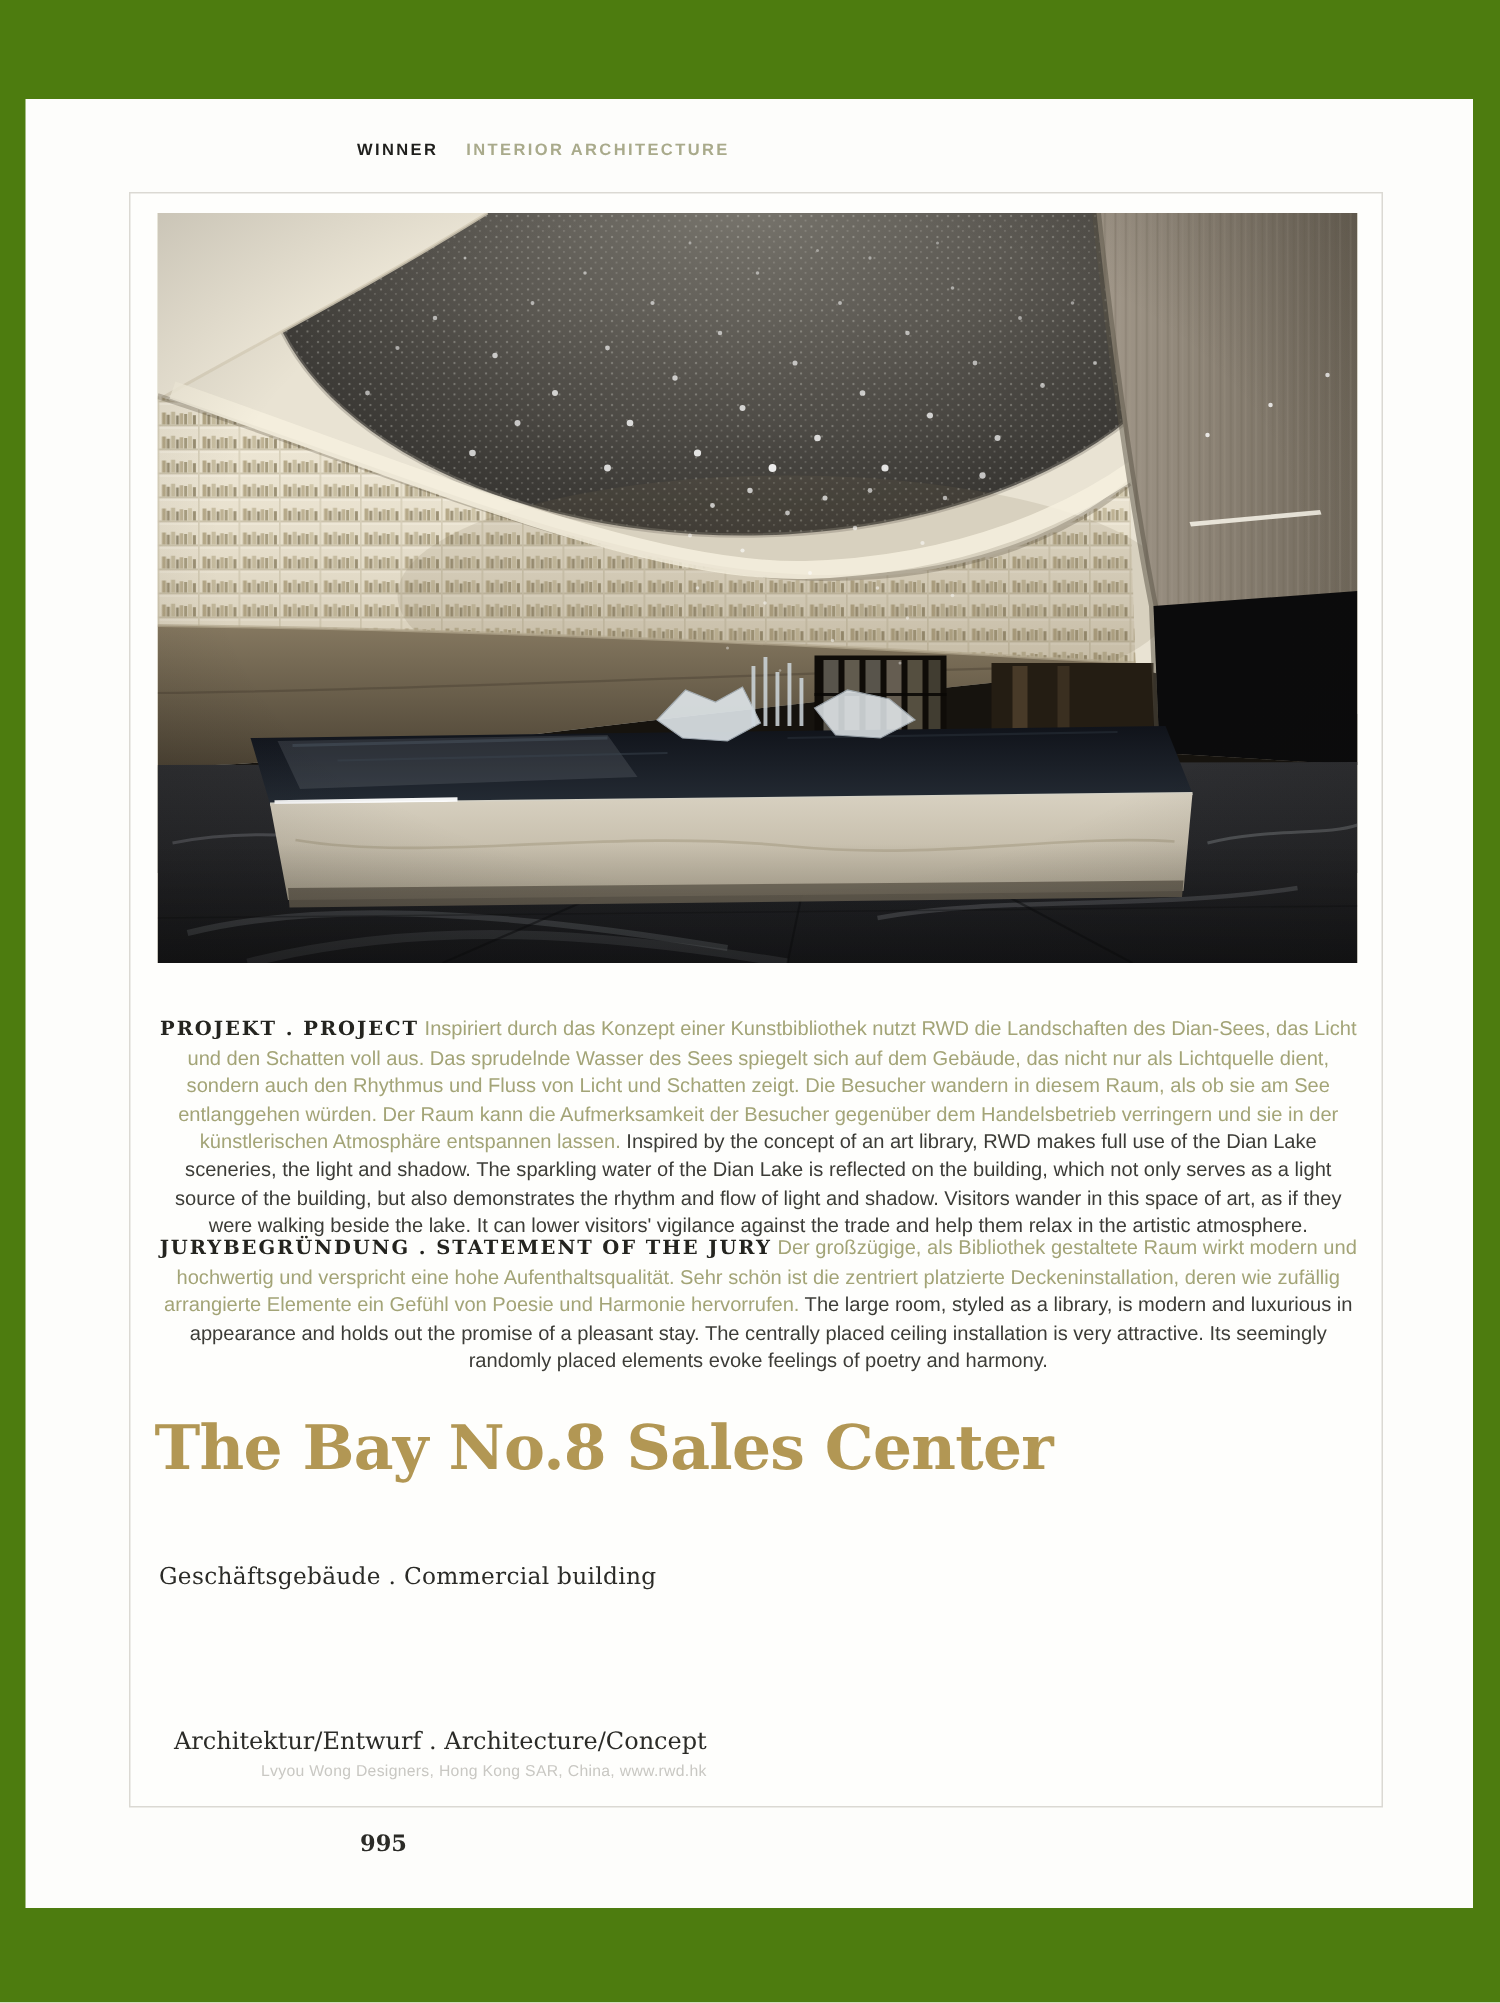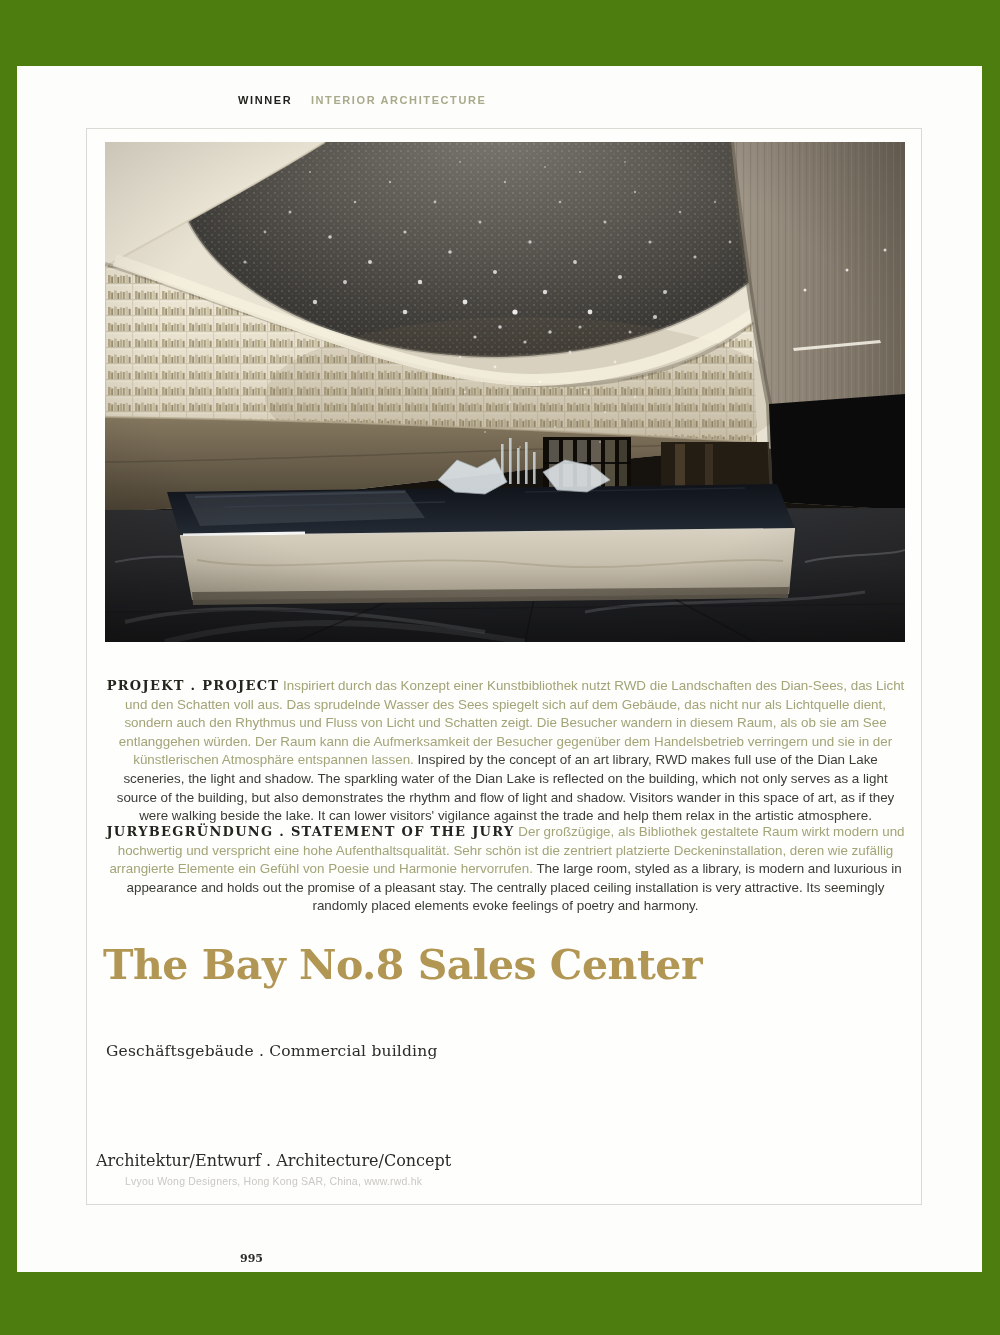--- a/index.html
+++ b/index.html
@@ -17,22 +17,22 @@
   .para-jury{top:694px;}
   .sec-label{font-family:"DejaVu Serif",serif;font-weight:bold;font-size:13px;letter-spacing:1.3px;color:#24241f;}
   .de{color:#a3a477;}
   .en{color:#3c3c37;}
   .big-title{position:absolute;left:16px;top:812px;margin:0;font-family:"DejaVu Serif",serif;font-weight:bold;font-size:41px;letter-spacing:-0.5px;color:#b29754;white-space:nowrap;}
   .sub-title{position:absolute;left:19px;top:913px;margin:0;font-family:"DejaVu Serif",serif;font-weight:normal;font-size:15.5px;letter-spacing:0.2px;color:#2b2b27;}
   .credit{position:absolute;}
   .credit .c-label{font-family:"DejaVu Serif",serif;font-size:16px;color:#2b2b27;display:block;}
   .credit .c-value{font-size:10.5px;color:#c9c8c3;display:block;margin-top:5px;letter-spacing:0.2px;}
   .credit-client{right:14px;top:990px;text-align:right;}
-  .credit-arch{left:9px;top:1022px;text-align:center;}
-  .pagenum{position:absolute;left:223px;top:1154px;font-family:"DejaVu Serif",serif;font-weight:bold;font-size:11px;color:#2b2b27;margin-top:32px;}
+  .credit-arch{left:29px;top:1022px;text-align:right;}
+  .pagenum{position:absolute;left:223px;top:1154px;font-family:"DejaVu Serif",serif;font-weight:bold;font-size:15px;color:#2b2b27;}
 </style>
 </head>
 <body>
 
 <div class="canvas">
   <div class="paper">
 
     <div class="kicker">
       <span class="win">WINNER</span>
       <span class="cat">INTERIOR ARCHITECTURE</span>

